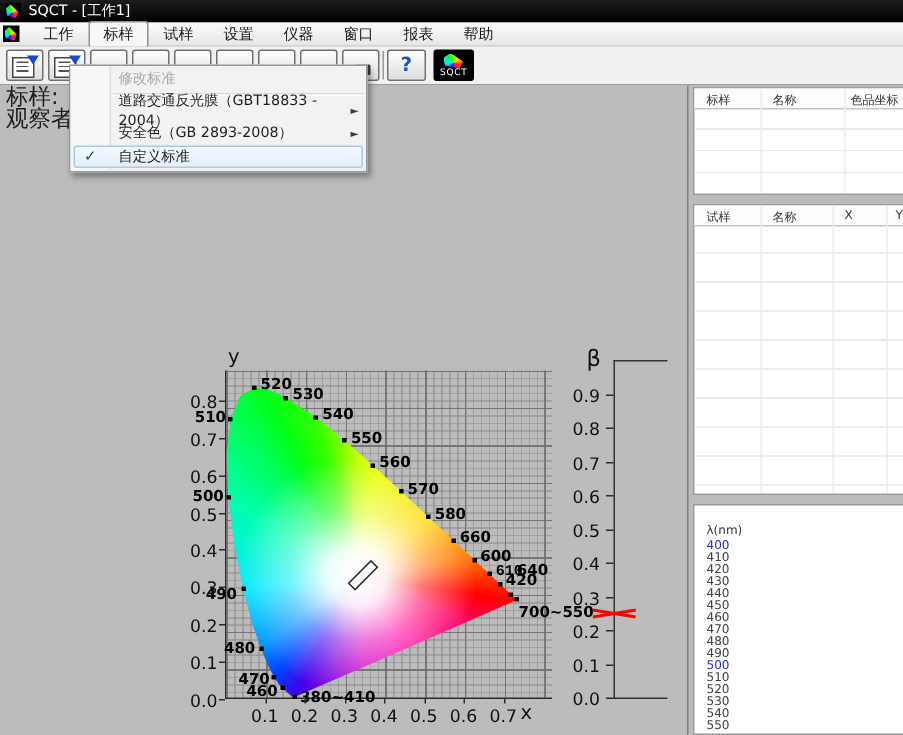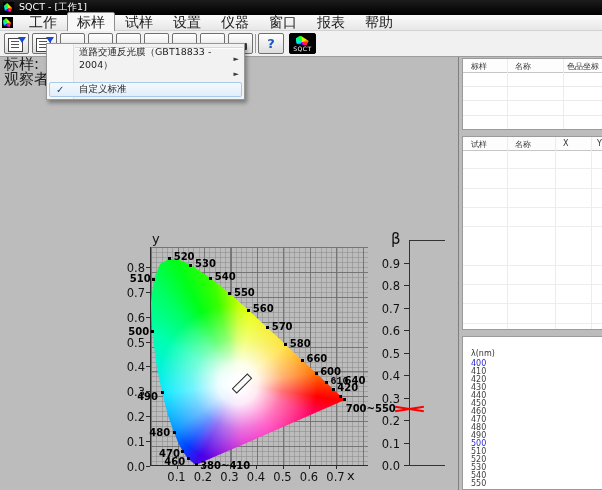--- a/index.html
+++ b/index.html
@@ -12,21 +12,21 @@
   .titlebar .title{color:#fff;font-size:9.5px;}
   .mini-logo{width:11px;height:11px;background:#000;position:relative;flex:0 0 auto;}
   .mini-logo i{position:absolute;left:1px;top:1px;width:9px;height:9px;display:block;
      background:conic-gradient(from 0deg at 45% 60%,#c0ff00,#ffd800 55deg,#ff3000 100deg,#ff00a8 150deg,#4400e8 210deg,#0090ff 235deg,#00e8ff 265deg,#00ff60 320deg,#38ff00 345deg,#c0ff00);
      clip-path:polygon(35% 0,90% 55%,75% 100%,8% 82%,0 30%);}
 
   
   .menubar{position:absolute;left:0;top:15px;width:602px;height:15px;background:linear-gradient(#fbfbfb,#e7e7e7);
            border-bottom:1px solid #d2d2d2;display:flex;align-items:center;padding-left:2px;box-sizing:content-box;}
   .menubar .mini-logo{margin-right:6px;}
-  .mb-item{font-size:14px;color:#1a1a1a;padding:1px 9px;border:1px solid transparent;border-radius:2px;}
+  .mb-item{font-size:10px;color:#1a1a1a;padding:1px 9px;border:1px solid transparent;border-radius:2px;}
   .mb-item.active{border:1px solid #8f8f8f;background:#f8f8f8;}
 
   
   .toolbar{position:absolute;left:0;top:31px;width:602px;height:25px;background:#f1f1f1;border-bottom:1px solid #9d9d9d;}
   .tbtn{position:absolute;top:2px;width:25px;height:21px;border:1px solid #707070;border-radius:2px;
         background:linear-gradient(#ffffff,#dddddd);box-sizing:border-box;}
   .tb-sep{position:absolute;top:3px;left:255px;width:2px;height:19px;border-left:1px solid #9a9a9a;border-right:1px solid #fff;}
   .icon-doc{position:absolute;left:3px;top:4px;width:13px;height:12px;background:#fff;border:1px solid #444;
             box-shadow:inset 0 -2px 0 #fff;}
   .icon-doc i{position:absolute;left:2px;top:2px;width:8px;height:8px;display:block;
@@ -160,26 +160,30 @@
   </div>
 </div>
 
 <div class="info-text">
   <div>标样:</div>
   <div>观察者</div>
 </div>
 
 <div class="dropdown">
   <div class="dd-gutter"></div>
+  <div class="dd-item disabled">
+    <span>修改标准</span>
+  </div>
   <div class="dd-sep"></div>
   <div class="dd-item">
     <span>道路交通反光膜（GBT18833 - 2004）</span>
     <span class="dd-arrow">►</span>
   </div>
   <div class="dd-item">
+    <span>安全色（GB 2893-2008）</span>
     <span class="dd-arrow">►</span>
   </div>
   <div class="dd-item highlight">
     <span class="dd-check">✓</span>
     <span>自定义标准</span>
   </div>
 </div>
 
 <div class="cie">
   <div class="grid"></div>

